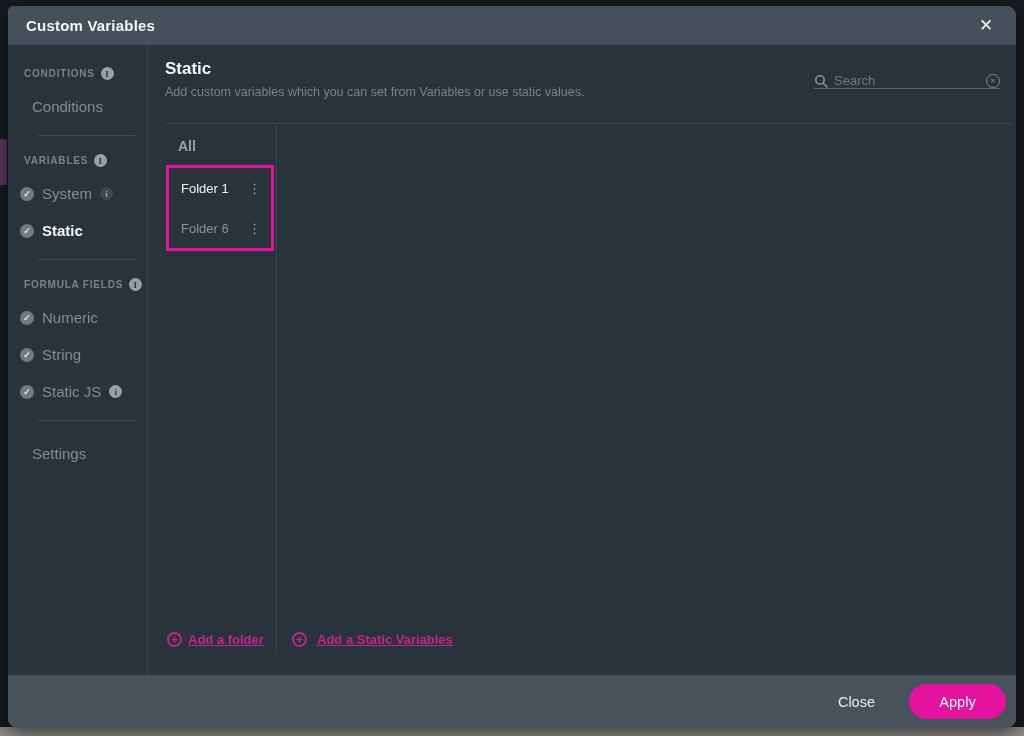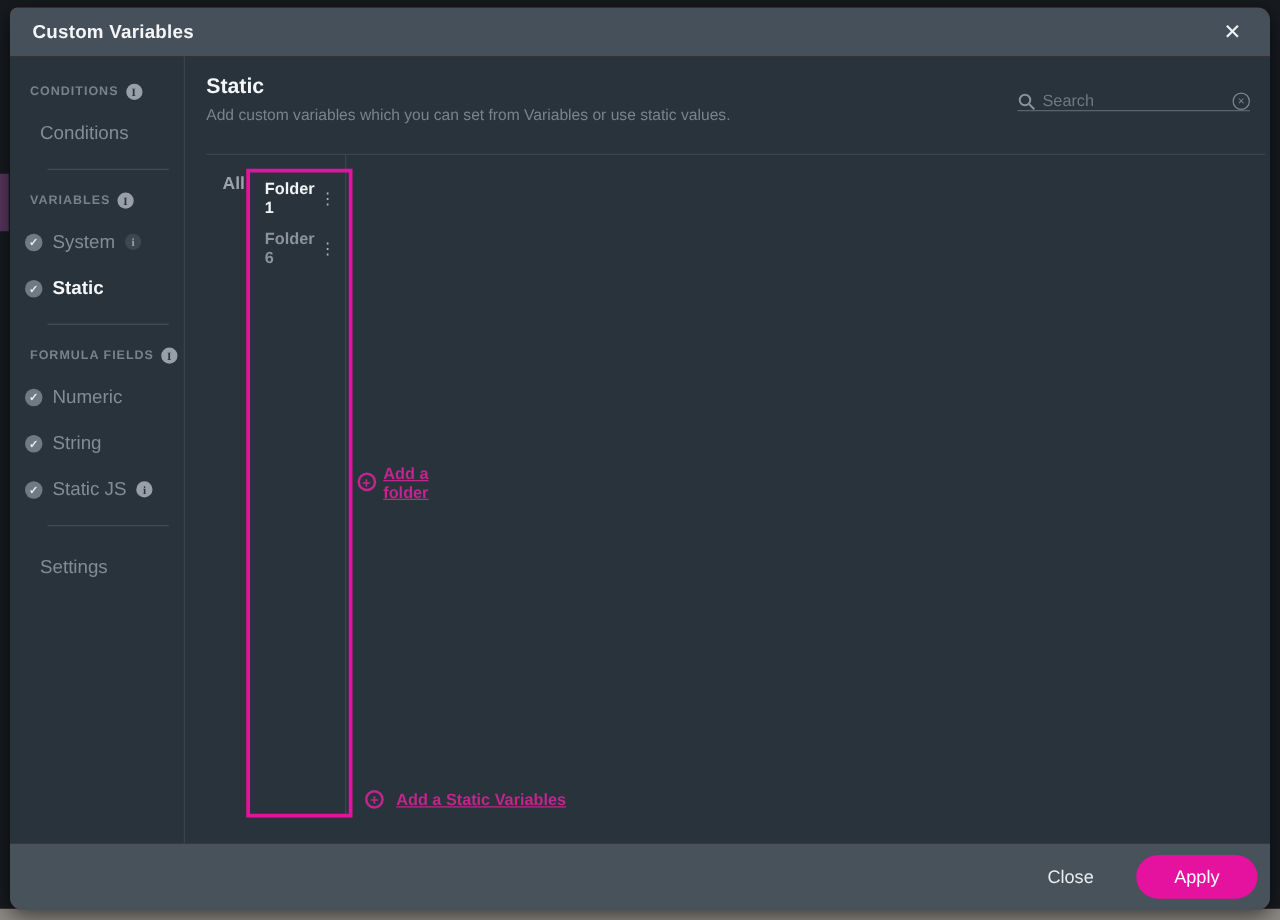--- a/index.html
+++ b/index.html
@@ -10,21 +10,21 @@
     position:relative;
     overflow:hidden;
   }
   
   .purple-sliver { position:absolute; left:0; top:139; width:7px; height:46px; background:#5a3660; top:139px; }
   .bottom-strip { position:absolute; left:0; bottom:0; width:1024px; height:9px; background:#8d8983; }
 
   
   .modal {
     position:absolute; left:8px; top:6px; width:1008px; height:722px;
-    background:#7f1d1d; border-radius:6px 10px 10px 10px; overflow:hidden;
+    background:#3b82f6; border-radius:6px 10px 10px 10px; overflow:hidden;
     display:flex; flex-direction:column;
     box-shadow:0 4px 18px rgba(0,0,0,.6);
   }
   .modal-header {
     height:39px; flex:0 0 39px; background:#46505a;
     display:flex; align-items:center; padding:0 18px;
   }
   .modal-title { color:#f4f6f8; font-size:15px; font-weight:bold; letter-spacing:.2px; }
   .close-btn {
     margin-left:auto; color:#eef1f3; font-size:17px; line-height:1; cursor:pointer;
@@ -84,31 +84,31 @@
   .clear-icon {
     width:14px; height:14px; border-radius:50%; border:1px solid #7b858e;
     color:#7b858e; font-size:7px; display:flex; align-items:center; justify-content:center;
     flex:0 0 14px; cursor:pointer;
   }
   .content-divider { border:0; border-top:1px solid #3a444d; margin:0 4px 0 17px; }
 
   .content-main { flex:1 1 auto; display:flex; min-height:0; padding-left:17px; }
   .folder-col {
     width:112px; flex:0 0 112px; border-right:1px solid #3a444d;
-    display:flex; flex-direction:row; height:530px;
+    display:flex; flex-direction:column; height:530px;
   }
   .all-label { color:#9aa3ab; font-size:14px; font-weight:bold; padding:14px 0 0 13px; cursor:pointer; }
   .folder-selection {
     margin:11px 2px 0 1px; border:3px solid var(--accent, #d81c9e);
     display:flex; flex-direction:column;
   }
   .folder-row {
     height:40px; display:flex; align-items:center; padding:0 6px 0 12px; cursor:pointer;
   }
-  .folder-name { font-size:13px; font-weight:bold; color:#8b949c; }
+  .folder-name { font-size:13px; font-weight:normal; color:#8b949c; }
   .folder-row.active .folder-name { color:#f1f4f6; }
   .kebab-icon { margin-left:auto; color:#aab2b9; font-size:13px; line-height:1; cursor:pointer; padding:2px 4px; }
   .folder-col .flex-grow { flex:1 1 auto; }
 
   .add-link {
     display:inline-flex; align-items:center; gap:6px; cursor:pointer;
     color:var(--accent-link, #c12590); font-size:13px; font-weight:bold;
   }
   .add-link .link-text { text-decoration:underline; }
   .plus-circle {

